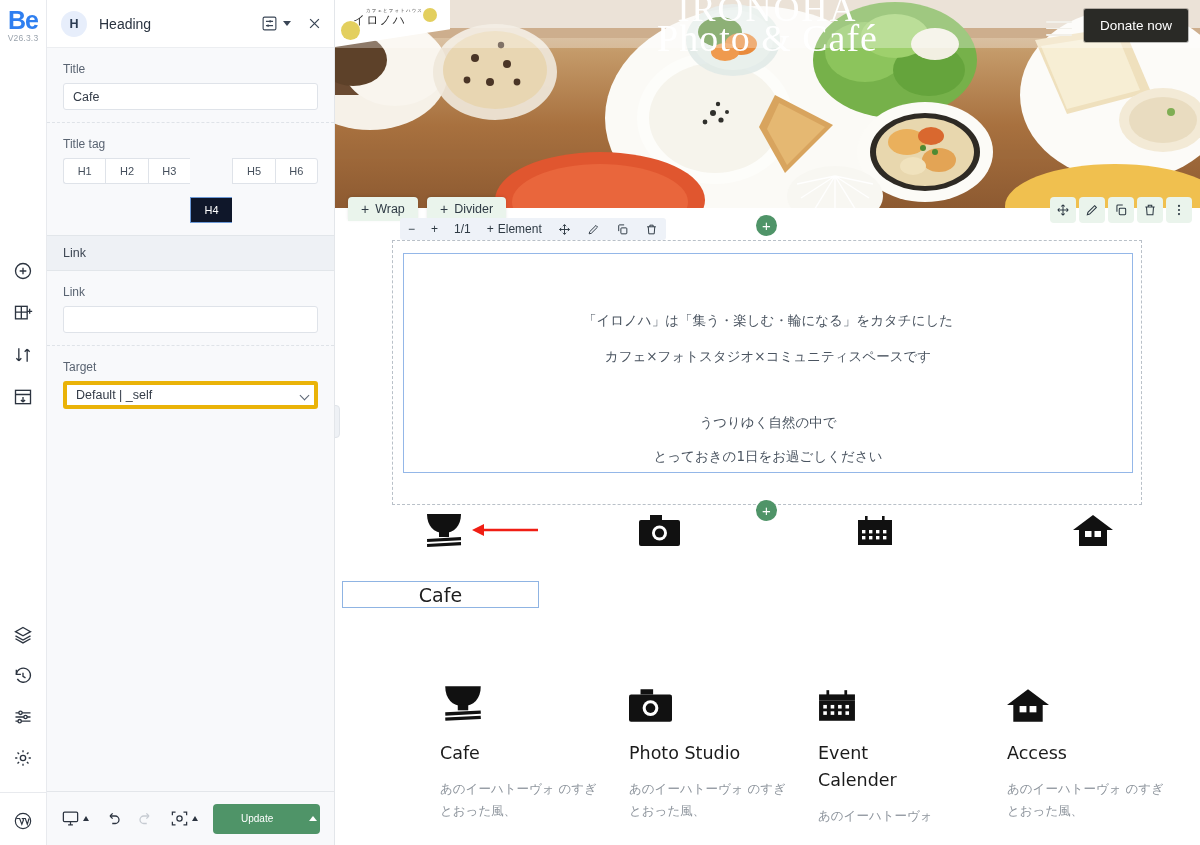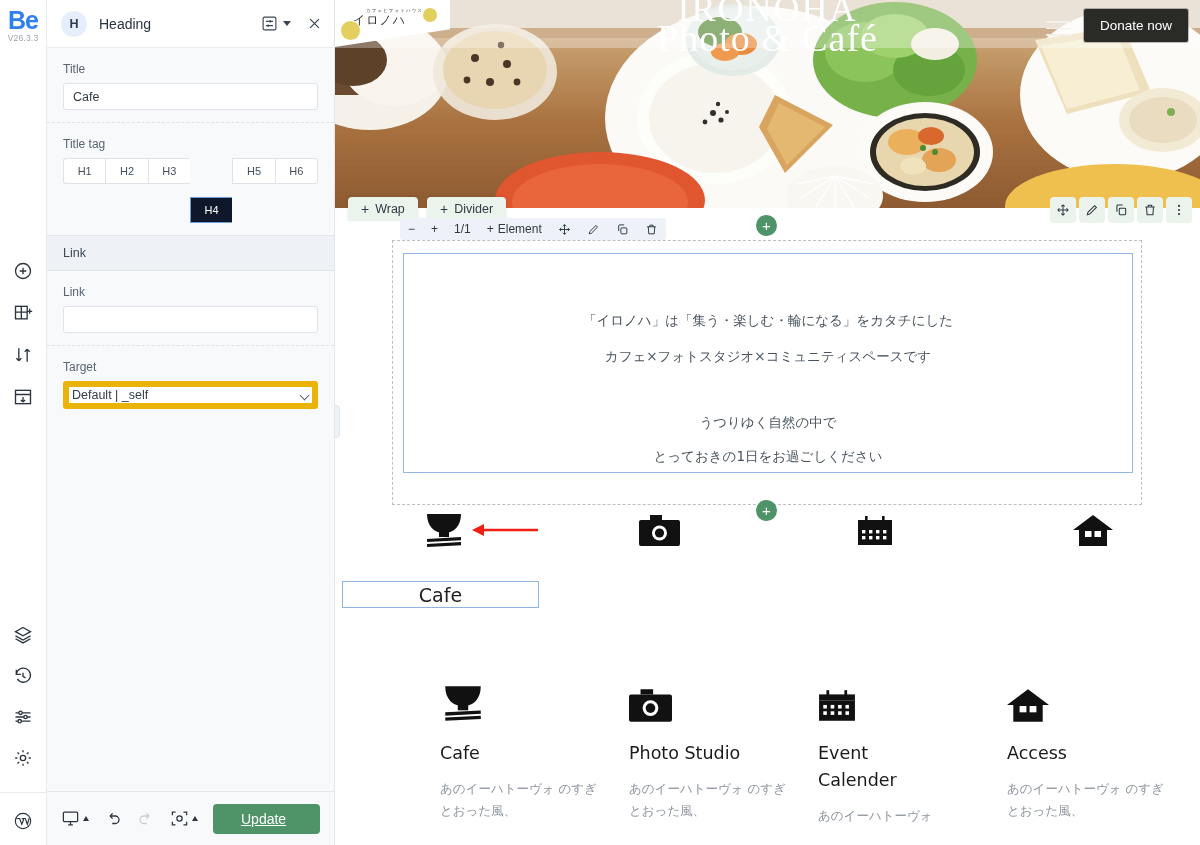--- a/index.html
+++ b/index.html
@@ -71,42 +71,42 @@
   .tagbtn {
     flex:1; height:26px; line-height:24px; text-align:center; font-size:11px;
     color:#454f5c; background:#fff; border:1px solid #dfe3e9;
     border-right:none; cursor:pointer;
   }
   .tagrow .tagbtn:first-child { border-radius:3px 0 0 3px; }
   .tagrow .tagbtn:last-child { border-right:1px solid #dfe3e9; border-radius:0 3px 3px 0; }
   .tagbtn.sel { background:#0f172a; color:#fff; border-color:#6d9ad8;margin-top:39px; }
   .selwrap { position:relative; }
   .fselect {
-    width:100%; height:28px; background:#fff; border:6px solid #eab308;
-    border-radius:3px; font-size:12.5px; color:#333b47; padding:0 3px;
+    width:100%; height:28px; background:#fff; border:4px solid #eab308;
+    border-radius:3px; font-size:12.5px; color:#333b47; padding:0 9px;
     font-family:inherit; appearance:none; outline:none;
   }
   .selwrap .chev {
     position:absolute; right:10px; top:11px; width:7px; height:7px;
     border-right:1.6px solid #5a6472; border-bottom:1.6px solid #5a6472;
     transform:rotate(45deg); pointer-events:none;
   }
 
   #panel-foot {
     height:54px; border-top:1px solid #e3e6ea; background:#f8f9fb;
     display:flex; align-items:center; gap:15px; padding:0 14px; flex:0 0 54px;
   }
   .fbtn { display:flex; align-items:center; gap:3px; color:#2c3440; cursor:pointer; }
   .fbtn svg { display:block; }
   .tri-up { width:0;height:0;border-left:3.5px solid transparent;border-right:3.5px solid transparent;border-bottom:5px solid #2c3440; }
   #update-btn {
     margin-left:auto; display:flex; align-items:stretch; background:#4f9468;
     border-radius:4px; overflow:hidden; height:30px; cursor:pointer;
   }
-  #update-btn .lbl { color:#fff; font-size:14px; padding:0 28px; display:flex; align-items:center;text-decoration:underline; }
+  #update-btn .lbl { color:#fff; font-size:10px; padding:0 28px; display:flex; align-items:center; }
   #update-btn .dv { width:1px; background:rgba(255,255,255,.35); }
   #update-btn .arw { padding:0 8px; display:flex; align-items:center; }
   .tri-up-w { width:0;height:0;border-left:4px solid transparent;border-right:4px solid transparent;border-bottom:5px solid #fff; }
 
   
   #canvas { position:absolute; left:335px; top:0; width:865px; height:845px; background:#fff; overflow:hidden; }
 
   
   #hero { position:absolute; left:0; top:0; width:865px; height:208px; overflow:hidden; }
   #hero .photo { position:absolute; inset:0; background:#b98a57; }

